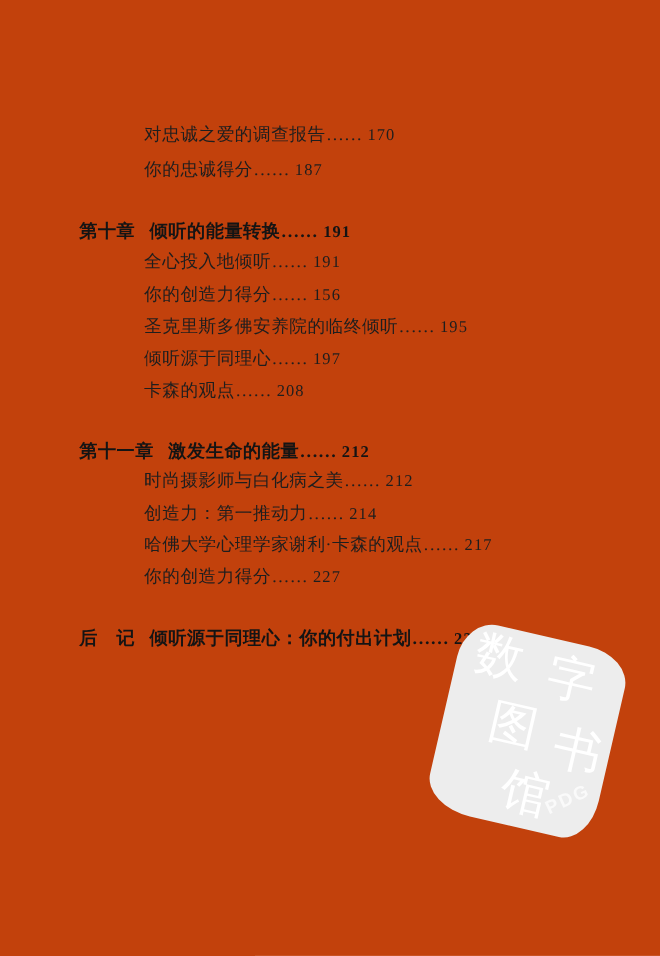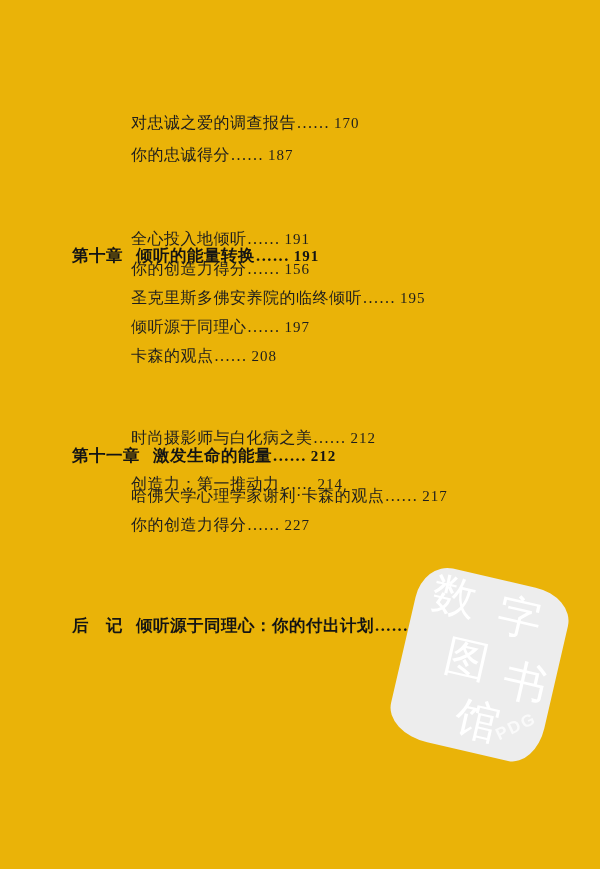--- a/index.html
+++ b/index.html
@@ -1,20 +1,20 @@
 <!DOCTYPE html>
 <html><head>
 <meta charset="utf-8">
 <style>
   html, body { margin: 0; padding: 0; background: #ffffff; }
   .page {
     position: relative;
     width: 600px;
     height: 869px;
-    background: #eab308;
+    background: #c2410c;
     overflow: hidden;
     font-family: "Liberation Serif", "DejaVu Serif", serif;
   }
   .row {
     position: absolute;
     left: 131px;
     font-size: 16px;
     line-height: 1;
     color: #1e1e1e;
     letter-spacing: 0.5px;
@@ -22,21 +22,20 @@
   }
   .row.chapter {
     left: 72px;
     font-weight: bold;
     font-size: 16.5px;
     color: #141414;
   }
   .chlabel {
     display: inline-block;
     margin-right: 13px;
-    margin-top: 46px;
   }
   .leader {
     letter-spacing: 1.5px;
     margin-left: 1px;
     margin-right: 4px;
   }
   .pagenum {
     font-size: 15px;
     letter-spacing: 1px;
   }
@@ -117,21 +116,21 @@
     </div>
 
     <div class="row chapter" style="top:402px">
       <span class="chlabel">第十一章</span><span>激发生命的能量</span><span class="leader">......</span><span class="pagenum">212</span>
     </div>
 
     <div class="row sub" style="top:430px">
       <span>时尚摄影师与白化病之美</span><span class="leader">......</span><span class="pagenum">212</span>
     </div>
 
-    <div class="row sub" style="top:476px">
+    <div class="row sub" style="top:460px">
       <span>创造力：第一推动力</span><span class="leader">......</span><span class="pagenum">214</span>
     </div>
 
     <div class="row sub" style="top:488px">
       <span>哈佛大学心理学家谢利·卡森的观点</span><span class="leader">......</span><span class="pagenum">217</span>
     </div>
 
     <div class="row sub" style="top:517px">
       <span>你的创造力得分</span><span class="leader">......</span><span class="pagenum">227</span>
     </div>

